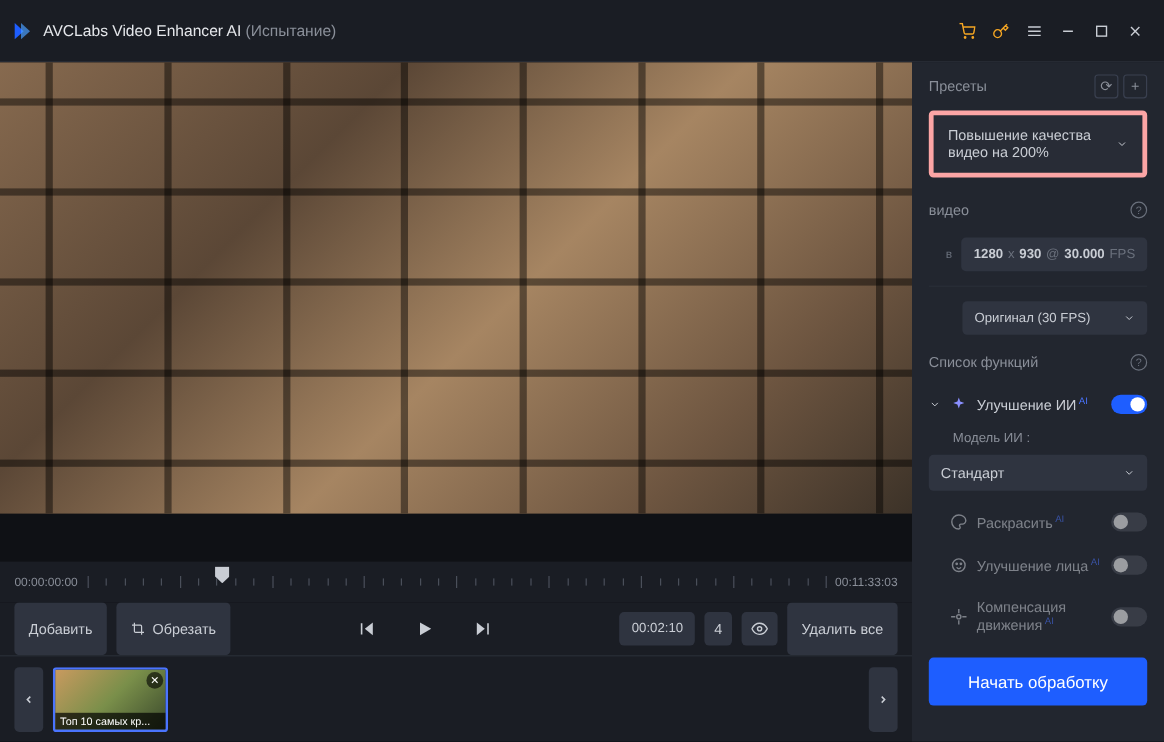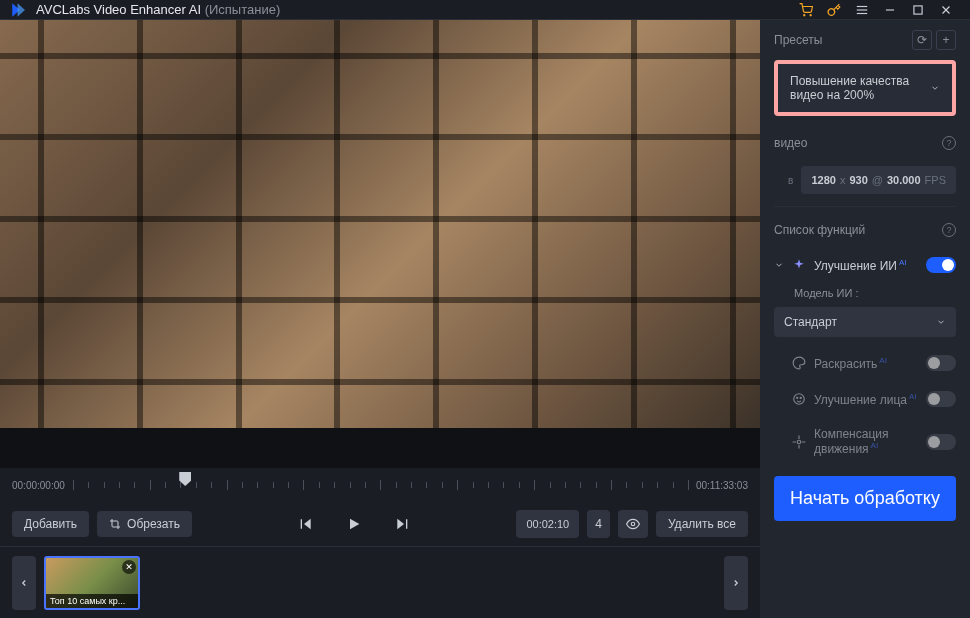--- a/index.html
+++ b/index.html
@@ -1,20 +1,20 @@
 <!DOCTYPE html>
 <html><head>
 <meta charset="utf-8">
 <style>
 * { margin:0; padding:0; box-sizing:border-box; font-family:-apple-system,Segoe UI,Arial,sans-serif; }
 body { background:#1a1d24; color:#c9cdd4; width:970px; height:618px; overflow:hidden; font-size:12px; }
 .app { display:flex; flex-direction:column; height:100%; }
 
 
-.titlebar { height:20px; background:#1a1d24; display:flex; align-items:center; padding:0 10px; border-bottom:1px solid #2a2e37; }
+.titlebar { height:52px; background:#1a1d24; display:flex; align-items:center; padding:0 10px; border-bottom:1px solid #2a2e37; }
 .logo { width:18px; height:18px; margin-right:8px; }
 .title { color:#e5e7eb; font-size:13px; }
 .title-trial { color:#8a8f99; }
 .titlebar-spacer { flex:1; }
 .titlebar-icon { width:28px; height:28px; display:flex; align-items:center; justify-content:center; cursor:pointer; color:#c9cdd4; }
 .titlebar-icon.cart,.titlebar-icon.key { color:#f5a623; }
 .titlebar-icon svg { width:14px; height:14px; }
 
 .body { flex:1; display:flex; min-height:0; }
 
@@ -29,21 +29,21 @@
 
 .timeline-row { height:34px; display:flex; align-items:center; padding:0 12px; background:#1a1d24; gap:8px; position:relative;margin-top:40px; }
 .time-text { color:#8a8f99; font-size:10px; }
 .timeline-track { flex:1; height:18px; position:relative; }
 .tick { position:absolute; top:6px; width:1px; height:6px; background:#4a4f5a; }
 .tick.major { height:10px; top:4px; }
 .playhead { position:absolute; top:-4px; width:12px; height:14px; background:#c9cdd4; clip-path:polygon(0 0,100% 0,100% 60%,50% 100%,0 60%); }
 
 
 .controls-row { height:44px; display:flex; align-items:center; padding:0 12px; gap:8px; background:#1a1d24; }
-.btn { background:#2f3440; border:none; color:#c9cdd4; padding:6px 12px; border-radius:4px; cursor:pointer; font-size:12px; display:flex; align-items:center; gap:6px; height:26px; }
+.btn { background:#2f3440; border:none; color:#c9cdd4; padding:6px 12px; border-radius:4px; cursor:pointer; font-size:12px; display:flex; align-items:center; gap:6px; height:44px; }
 .btn svg { width:12px; height:12px; }
 .controls-center { flex:1; display:flex; justify-content:center; gap:24px; }
 .play-icon { width:24px; height:24px; display:flex; align-items:center; justify-content:center; cursor:pointer; color:#c9cdd4; }
 .play-icon svg { width:16px; height:16px; }
 .time-box { background:#2f3440; padding:4px 10px; border-radius:4px; font-size:11px; height:28px; display:flex; align-items:center; }
 .small-box { background:#2f3440; padding:4px 8px; border-radius:4px; height:28px; display:flex; align-items:center; cursor:pointer; }
 .small-box svg { width:14px; height:14px; }
 
 
 .thumbs-row { height:72px; display:flex; align-items:center; padding:8px 12px; gap:8px; background:#1a1d24; border-top:1px solid #2a2e37; }
@@ -78,21 +78,21 @@
 .func-icon { width:14px; height:14px; }
 .func-label { flex:1; font-size:12px; }
 .func-label sup { color:#4a74ff; font-size:8px; margin-left:2px; }
 .toggle { width:30px; height:16px; background:#4a4f5a; border-radius:8px; position:relative; cursor:pointer; }
 .toggle.on { background:#1e5eff; }
 .toggle-knob { position:absolute; top:2px; width:12px; height:12px; background:#fff; border-radius:50%; left:2px; transition:left .1s; }
 .toggle.on .toggle-knob { left:16px; }
 .sub-label { padding:4px 14px 4px 34px; font-size:11px; color:#8a8f99; }
 .sub-sel { margin:4px 14px 8px; padding:8px 10px; background:#2f3440; border-radius:4px; display:flex; align-items:center; cursor:pointer; }
 .sub-sel span { flex:1; font-size:12px; }
-.start-btn { margin:10px 14px; padding:12px; background:#1e5eff; color:#fff; border:none; border-radius:4px; cursor:pointer; font-size:18px; }
+.start-btn { margin:10px 14px; padding:12px; background:#1e5eff; color:#fff; border:none; border-radius:4px; cursor:pointer; font-size:14px; }
 .chev { width:10px; height:10px; }
 </style>
 </head>
 <body>
 
 <div class="app">
 
   <div class="titlebar">
     <svg class="logo" viewBox="0 0 24 24">
         <path fill="#1e5eff" d="M3 3 L13 12 L3 21 Z"></path>
@@ -298,20 +298,29 @@
         <div class="field-val">
           <b>1280</b>
             <span class="dim">x</span>
             <b>930</b>
           <span class="dim">@</span>
           <b>30.000</b>
             <span class="dim">FPS</span>
         </div>
       </div>
       <div class="divider"></div>
+      <div class="field-row">
+        <div class="field-label"></div>
+        <div class="field-sel">
+          <span>Оригинал (30 FPS)</span>
+          <svg class="chev" viewBox="0 0 24 24" fill="none" stroke="currentColor" stroke-width="2">
+              <polyline points="6,9 12,15 18,9"></polyline>
+            </svg>
+        </div>
+      </div>
 
       <div class="section-header">
         <span>Список функций</span>
           <div class="sp"></div>
         <div class="help-icon">?</div>
       </div>
 
       <div class="func-row">
         <svg class="func-chevron" viewBox="0 0 24 24" fill="none" stroke="currentColor" stroke-width="2">
             <polyline points="6,9 12,15 18,9"></polyline>

